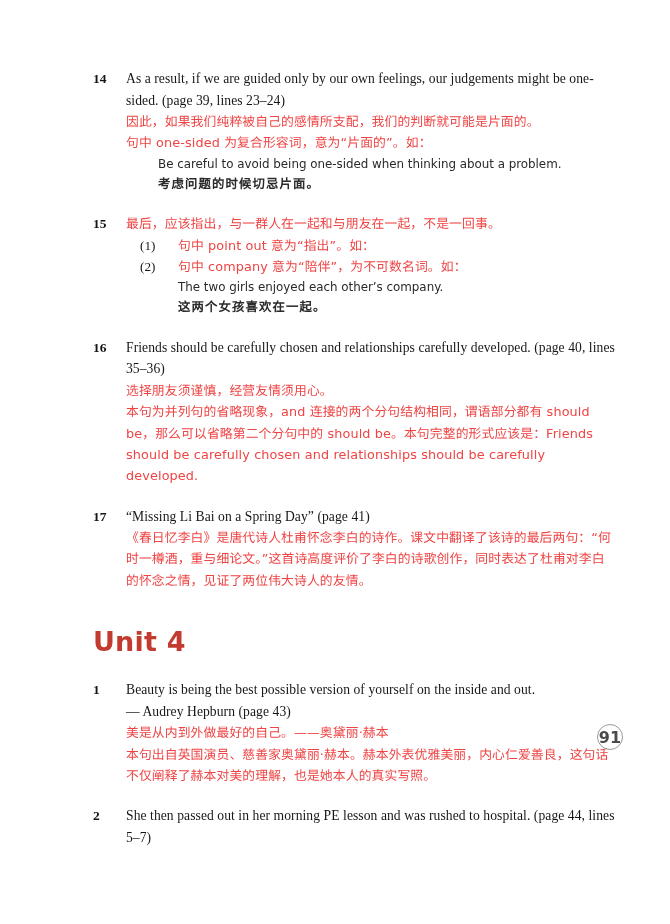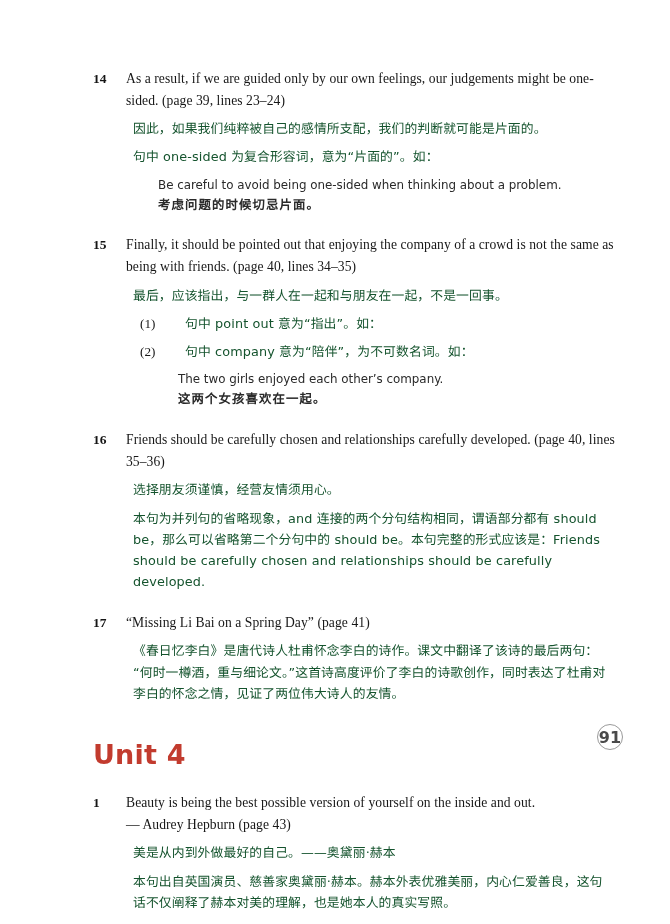--- a/index.html
+++ b/index.html
@@ -56,22 +56,22 @@
     color: #171717;
     margin: 0;
     letter-spacing: 0.005em;
   }
 
   
   .cn {
     font-family: "DejaVu Sans", "Liberation Sans", sans-serif;
     font-size: 12.8px;
     line-height: 21.3px;
-    color: #14532d;
-    margin: 7px;
+    color: #ef4444;
+    margin: 0;
     letter-spacing: 0.01em;
   }
 
   
   .ex-en {
     font-family: "DejaVu Sans", "Liberation Sans", sans-serif;
     font-size: 11.9px;
     line-height: 20px;
     color: #2a2a2a;
     margin: 0;
@@ -161,21 +161,20 @@
     <div class="entry-num">14</div>
     <p class="en">As a result, if we are guided only by our own feelings, our judgements might be one-sided. (page 39, lines 23–24)</p>
     <p class="cn">因此，如果我们纯粹被自己的感情所支配，我们的判断就可能是片面的。</p>
     <p class="cn">句中 one-sided 为复合形容词，意为“片面的”。如：</p>
     <p class="ex-en">Be careful to avoid being one-sided when thinking about a problem.</p>
     <p class="ex-cn">考虑问题的时候切忌片面。</p>
   </div>
 
   <div class="entry">
     <div class="entry-num">15</div>
-    <p class="en">Finally, it should be pointed out that enjoying the company of a crowd is not the same as being with friends. (page 40, lines 34–35)</p>
     <p class="cn">最后，应该指出，与一群人在一起和与朋友在一起，不是一回事。</p>
 
     <div class="sub">
       <span class="sub-marker">(1)</span>
       <p class="cn">句中 point out 意为“指出”。如：</p>
     </div>
 
     <div class="sub">
       <span class="sub-marker">(2)</span>
       <p class="cn">句中 company 意为“陪伴”，为不可数名词。如：</p>

